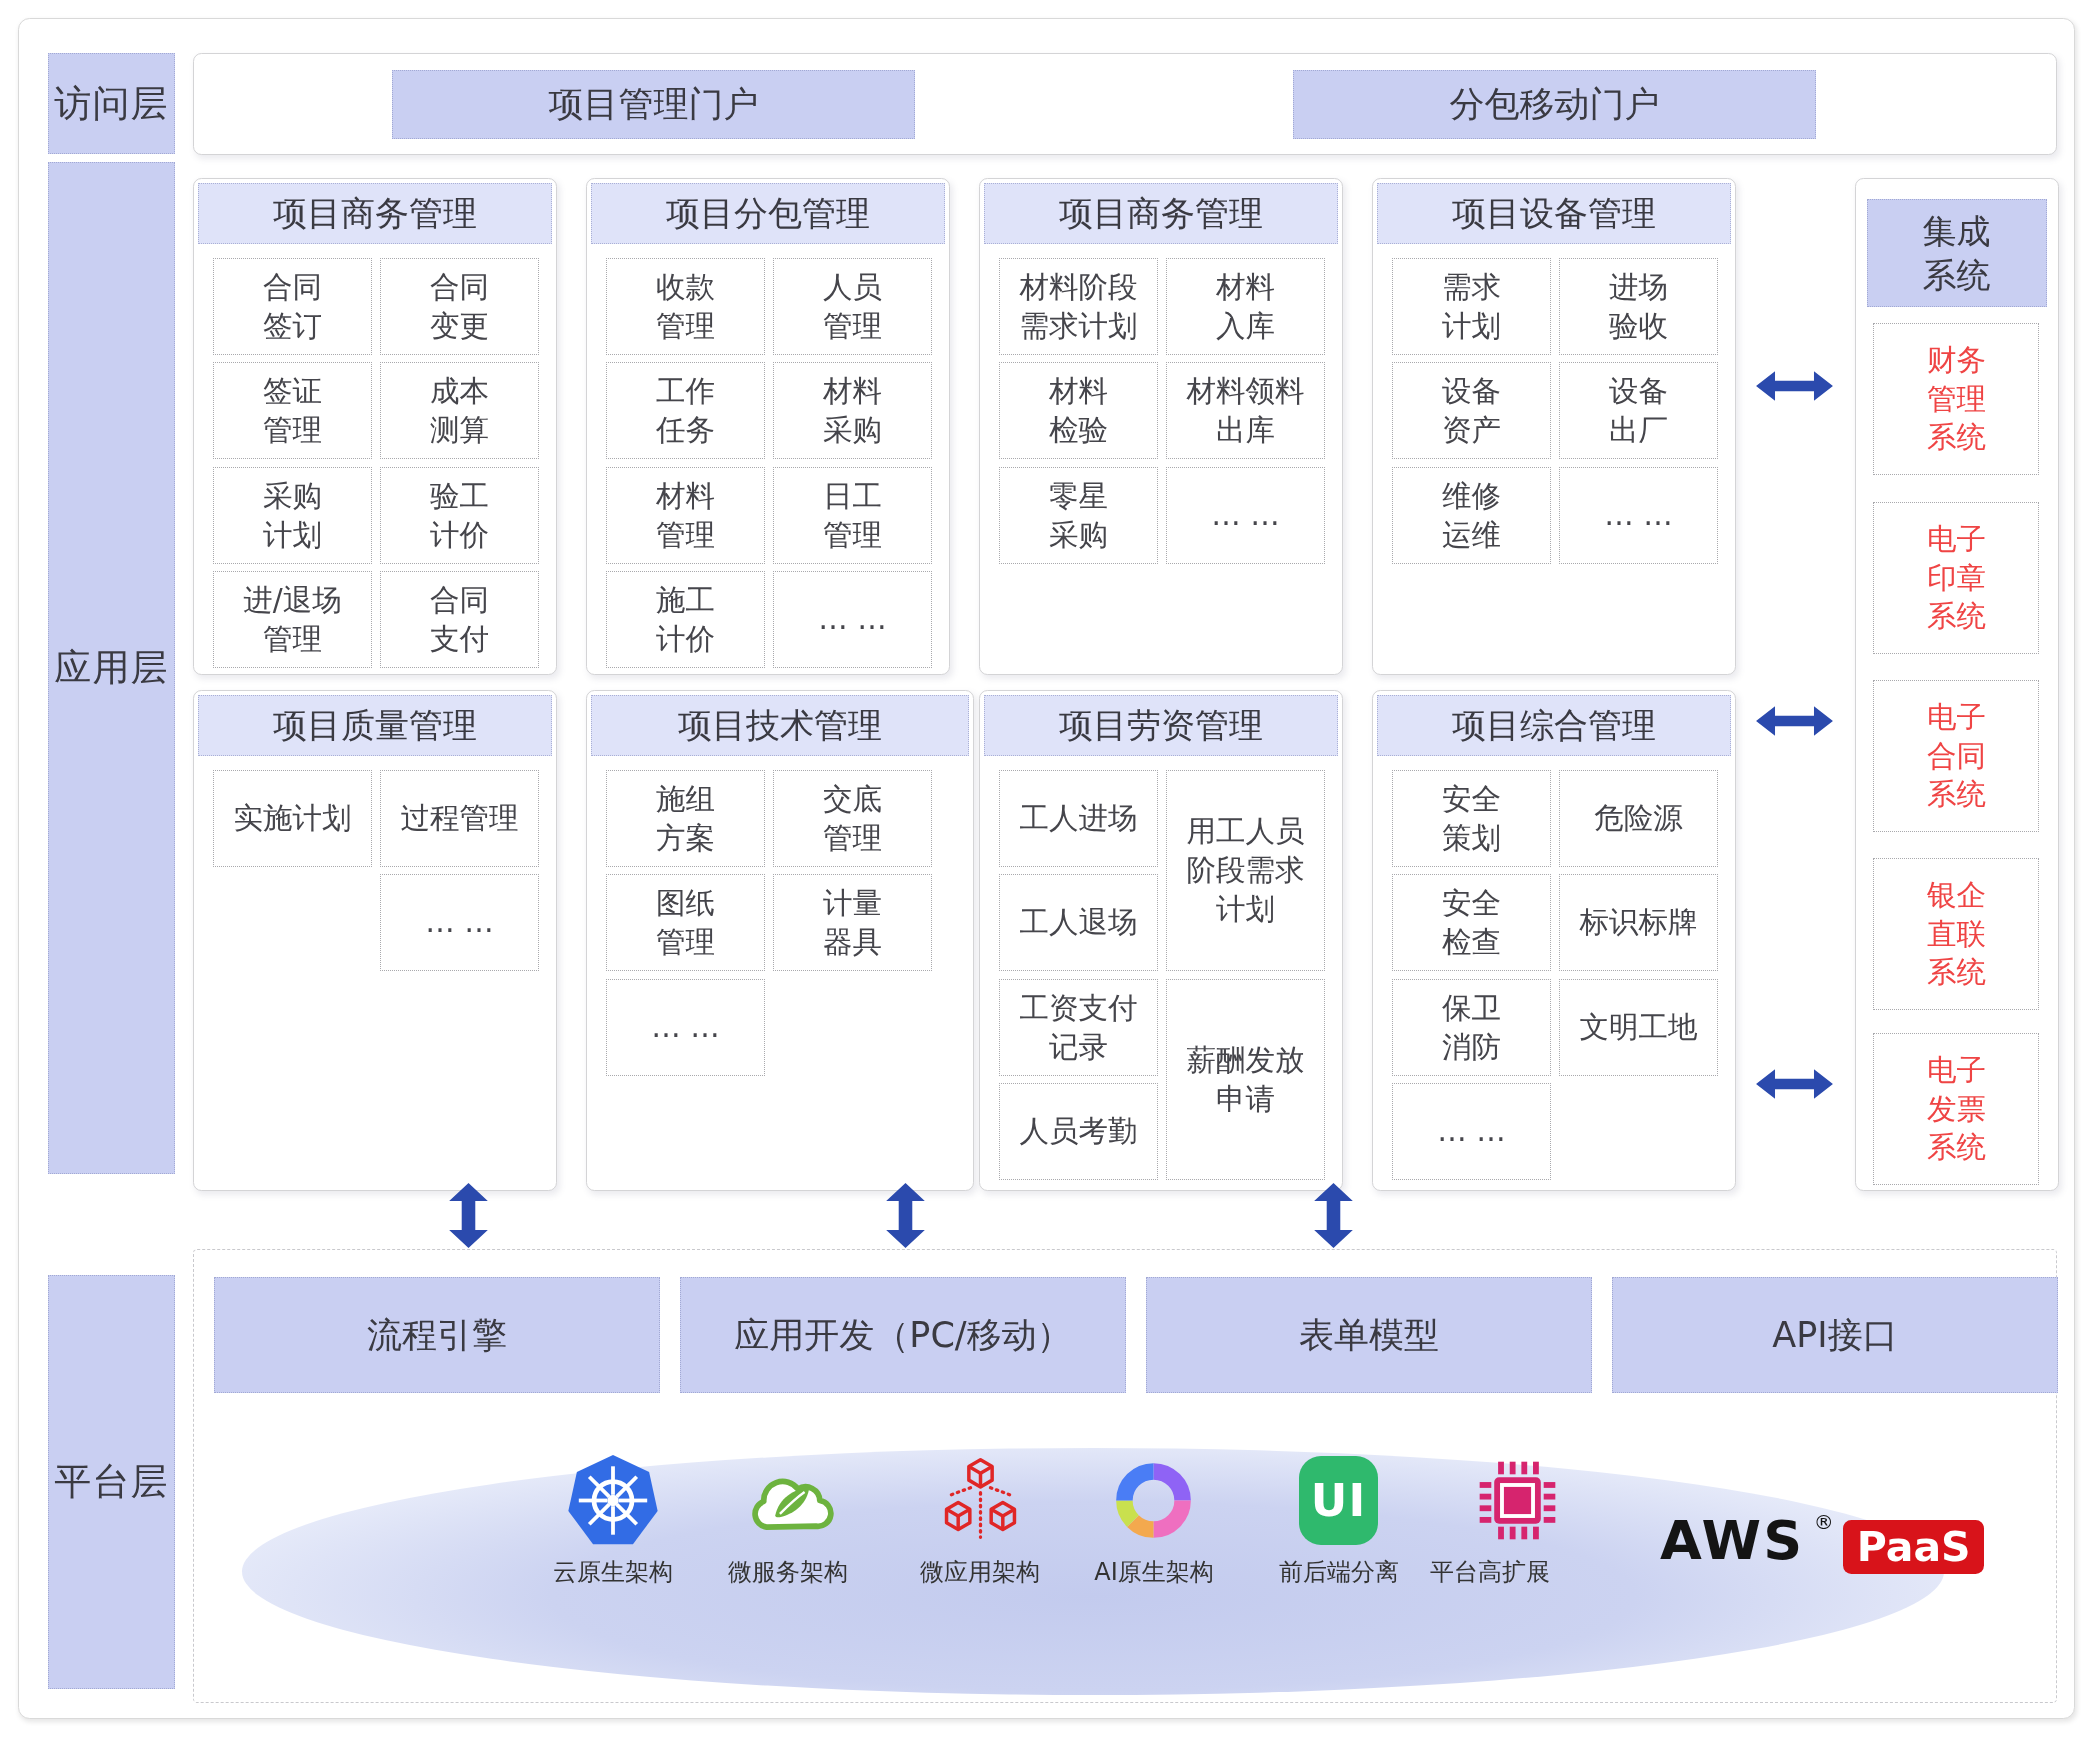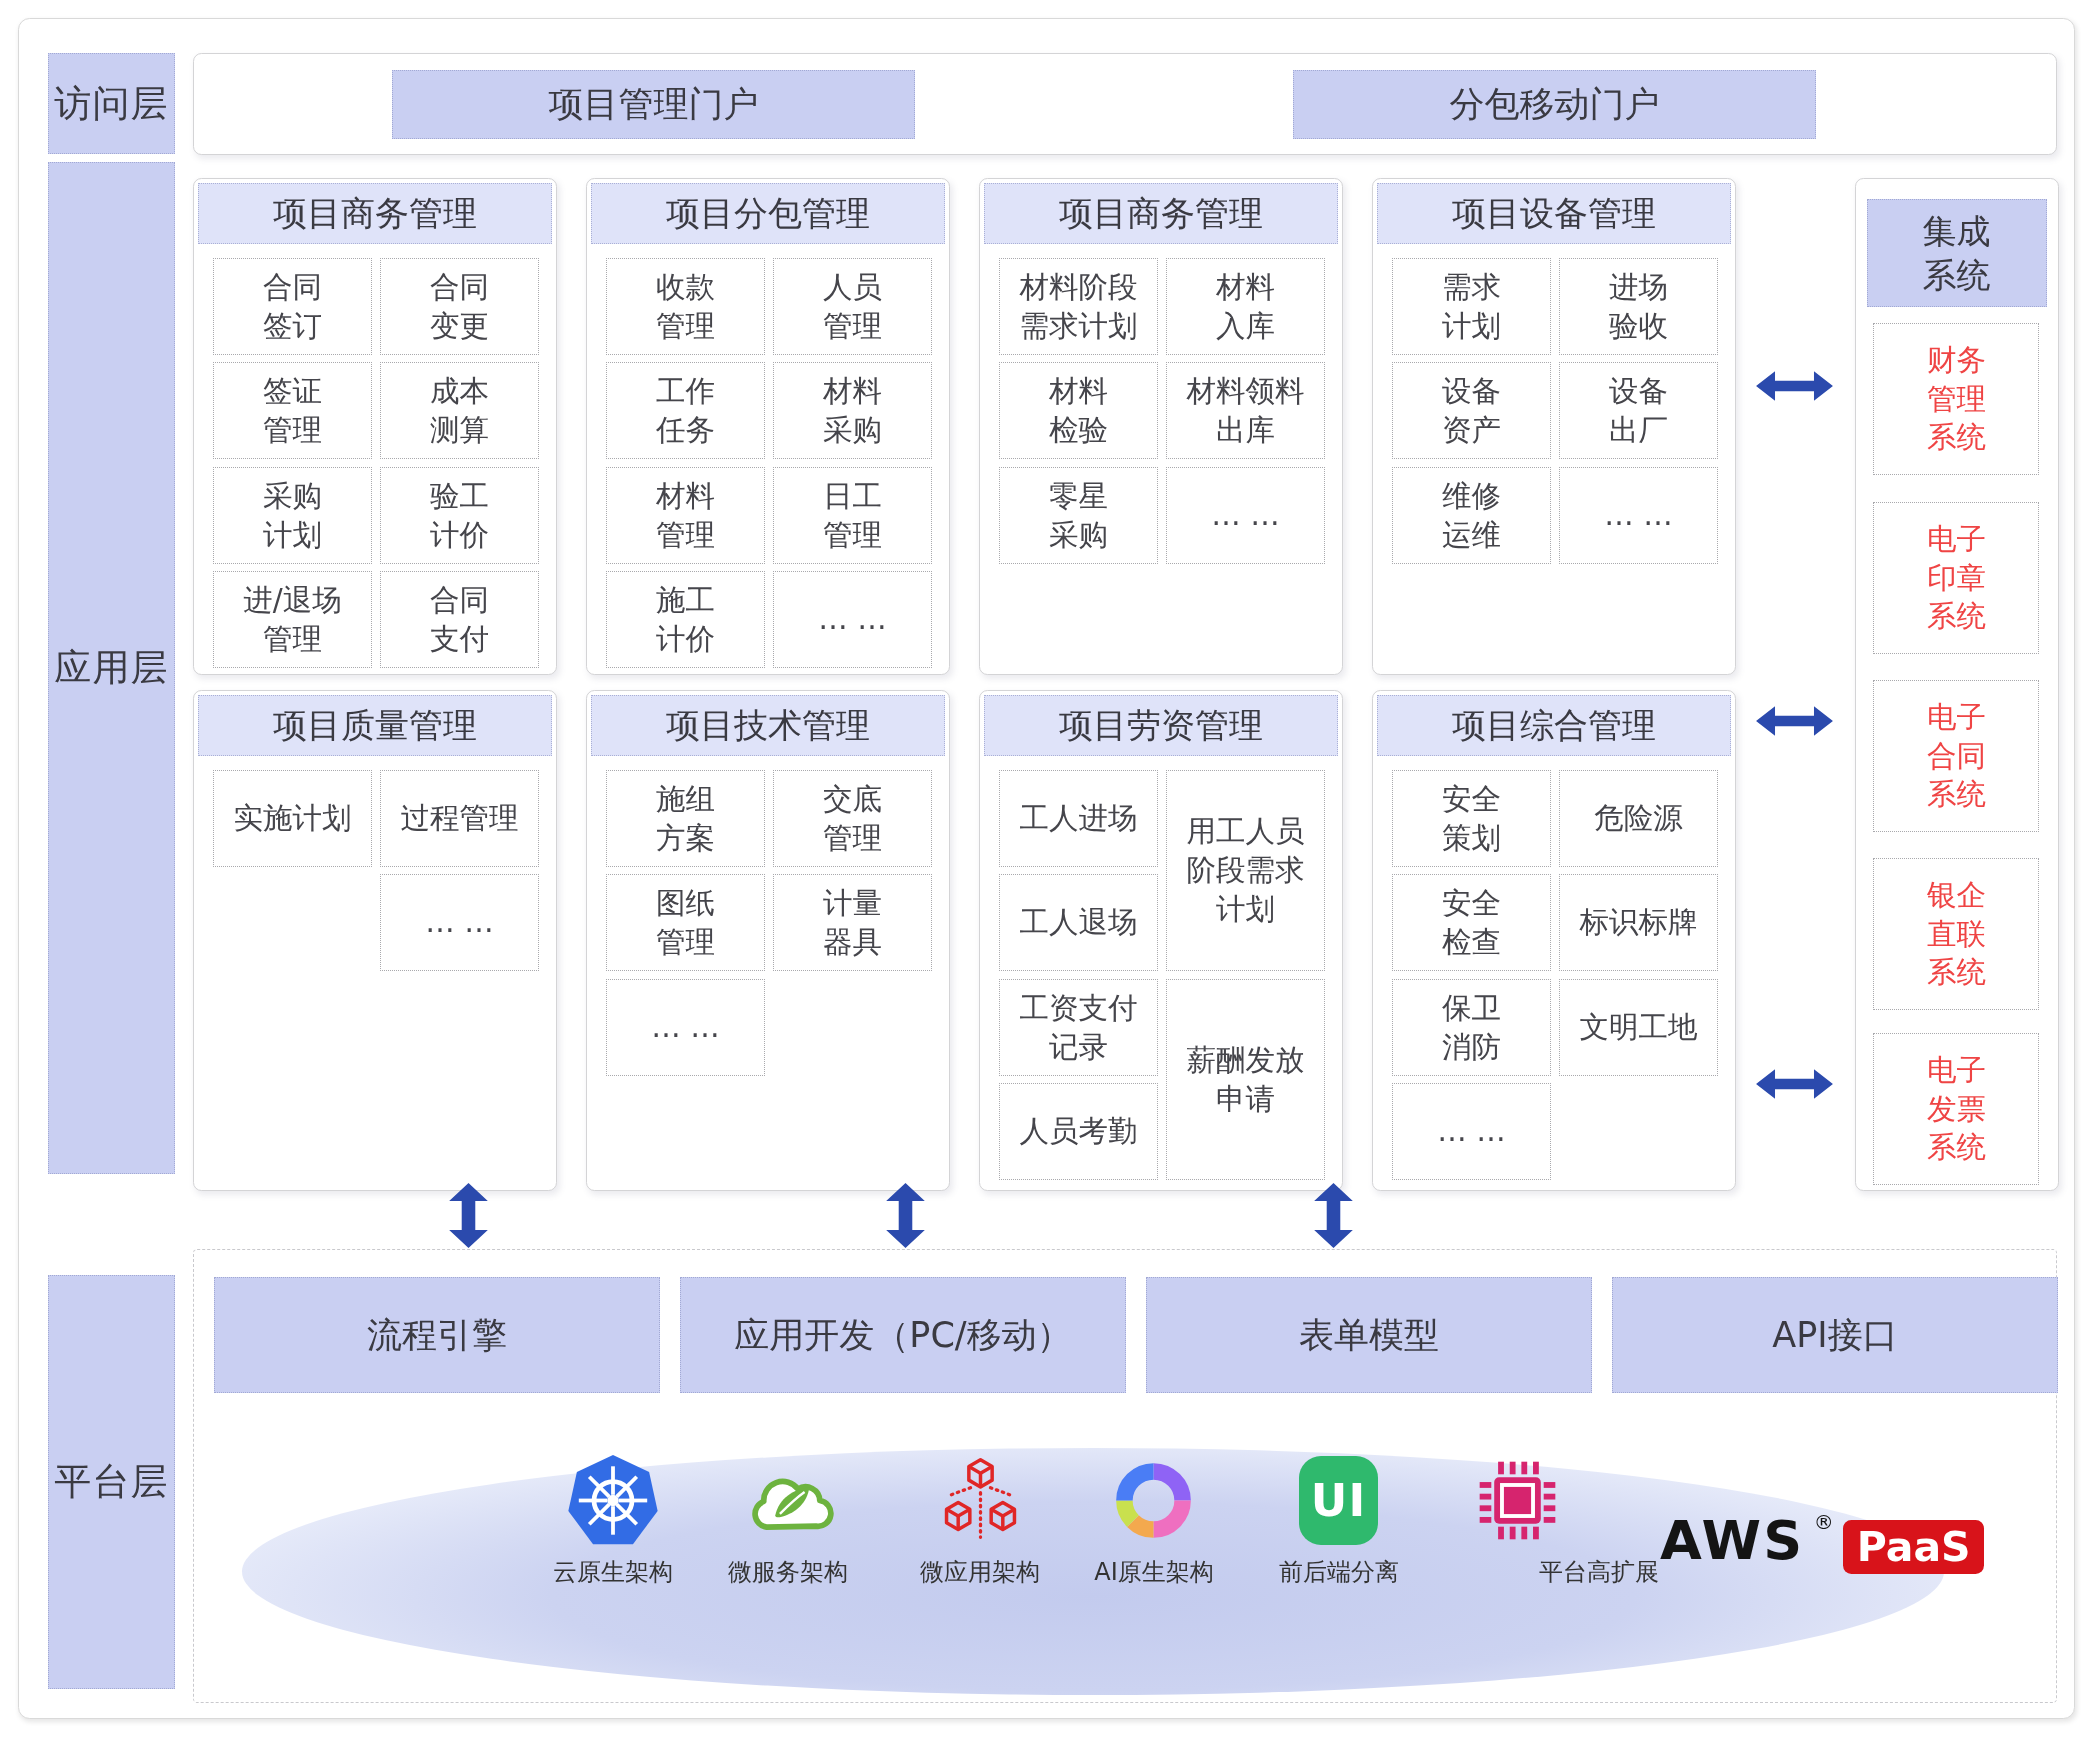--- a/index.html
+++ b/index.html
@@ -113,21 +113,21 @@
     <div class="item cR r3">… …</div>
   </div>
 
   <div class="panel" style="left:193px;top:690px;width:362px;height:499px;">
     <div class="mod-header">项目质量管理</div>
     <div class="item cL r1">实施计划</div>
     <div class="item cR r1">过程管理</div>
     <div class="item cR r2">… …</div>
   </div>
 
-  <div class="panel" style="left:586px;top:690px;width:362px;height:499px;">
+  <div class="panel" style="left:586px;top:690px;width:362px;height:499px;padding-left:24px;">
     <div class="mod-header">项目技术管理</div>
     <div class="item cL r1">施组
 方案</div>
     <div class="item cR r1">交底
 管理</div>
     <div class="item cL r2">图纸
 管理</div>
     <div class="item cR r2">计量
 器具</div>
     <div class="item cL r3">… …</div>
@@ -291,21 +291,21 @@
       </g>
       <rect x="34" y="34" width="32" height="32" fill="none" stroke="#fff" stroke-width="4"></rect>
     </svg>
   </div>
 
   <div class="tech-label" style="left:518px;">云原生架构</div>
   <div class="tech-label" style="left:693px;text-align:center;">微服务架构</div>
   <div class="tech-label" style="left:885px;">微应用架构</div>
   <div class="tech-label" style="left:1059px;">AI原生架构</div>
   <div class="tech-label" style="left:1244px;">前后端分离</div>
-  <div class="tech-label" style="left:1504px;">平台高扩展</div>
+  <div class="tech-label" style="left:1395px;">平台高扩展</div>
 
   <div class="aws">
     <span class="aws-text">AWS</span>
     <span class="aws-reg">®</span>
     <span class="paas">PaaS</span>
   </div>
 </div>
 
 
 </body></html>

